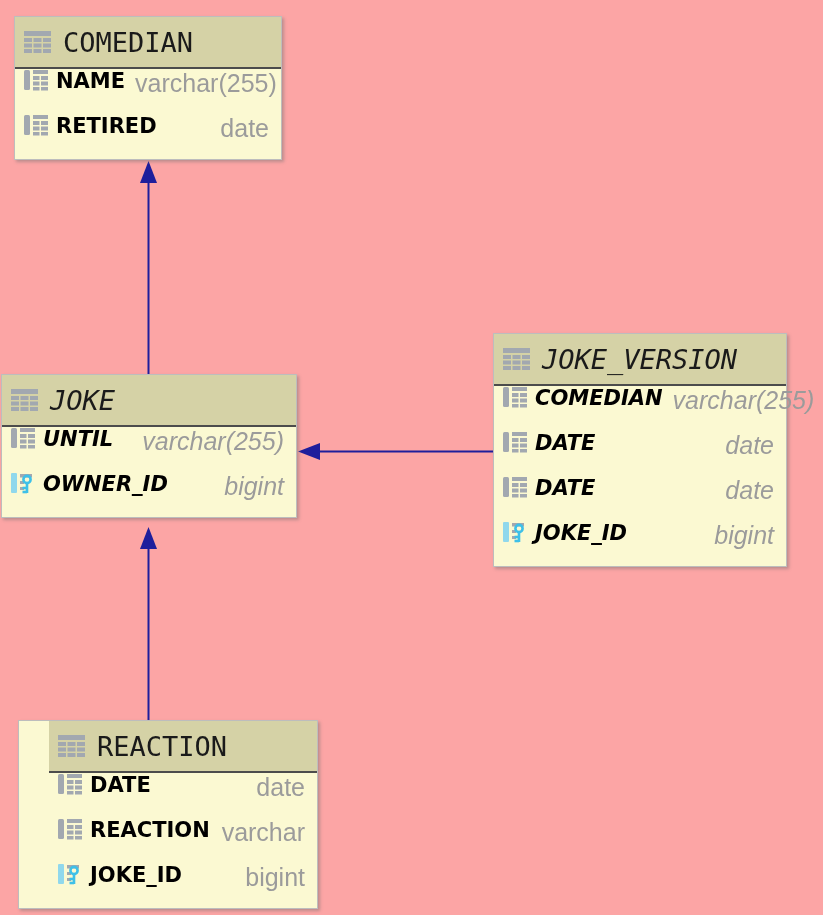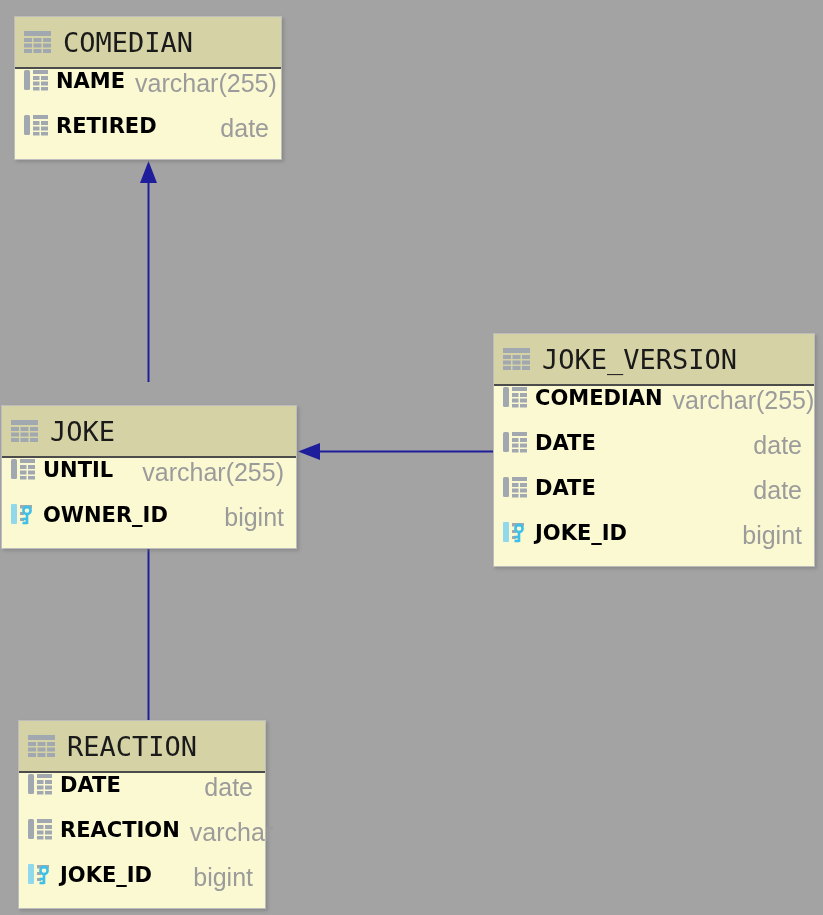--- a/index.html
+++ b/index.html
@@ -5,21 +5,21 @@
   html, body {
     margin: 0;
     padding: 0;
     background: #ffffff;
     font-family: "Liberation Sans", sans-serif;
   }
   #canvas {
     position: relative;
     width: 823px;
     height: 915px;
-    background: #a3a3a3;
+    background: #fca5a5;
     overflow: hidden;
   }
   #relations-layer {
     position: absolute;
     left: 0; top: 0;
     width: 823px; height: 915px;
     pointer-events: none;
   }
   .er-table {
     position: absolute;
@@ -63,23 +63,23 @@
     font-family: "Liberation Sans", sans-serif;
     font-size: 25px;
     color: #9b9b9b;
     margin-left: auto;
     padding-left: 10px;
     white-space: nowrap;
   }
   .icon { display: inline-flex; flex: 0 0 auto; }
   
   #table-comedian     { left: 14px;  top: 16px;  width: 268px; }
-  #table-joke         { left: 1px;   top: 405px; width: 296px; }
-  #table-joke-version { left: 493px; top: 333px; width: 322px; }
-  #table-reaction     { left: 18px;  top: 720px; width: 248px; }
+  #table-joke         { left: 1px;   top: 374px; width: 296px; font-style: italic; }
+  #table-joke-version { left: 493px; top: 333px; width: 294px; font-style: italic; }
+  #table-reaction     { left: 18px;  top: 720px; width: 300px; padding-left: 30px; }
 </style>
 </head>
 <body>
 
 <div id="canvas">
 
   <svg id="relations-layer">
     <g>
       <line x1="148.5" y1="382" x2="148.5" y2="180" stroke="#1e1e9c" stroke-width="2"></line>
       <polygon points="148.5,161 140,183 157,183" fill="#1e1e9c"></polygon>

